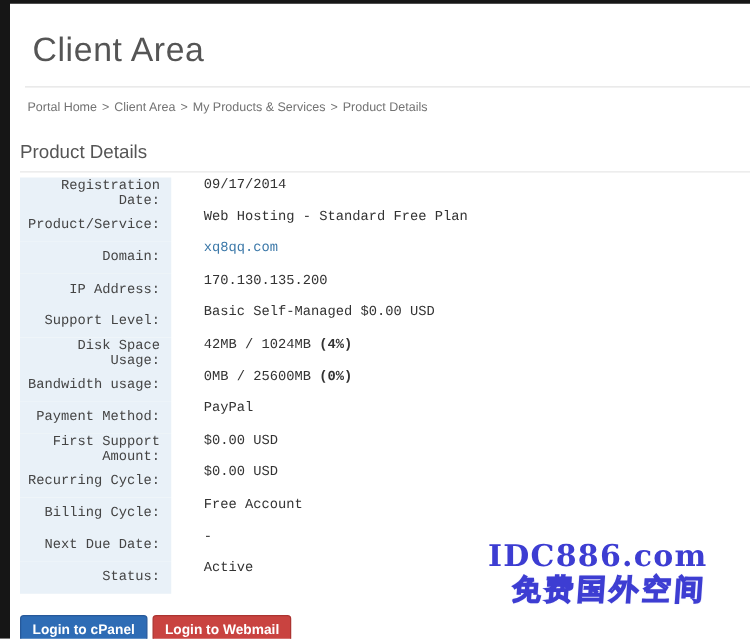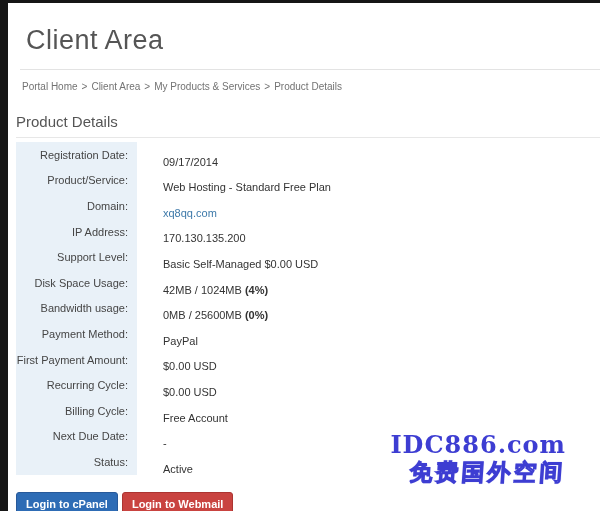--- a/index.html
+++ b/index.html
@@ -48,21 +48,21 @@
   .section-title {
     margin: 21px 0 0 8px;
     padding: 0 0 7px 0;
     font-size: 15px;
     font-weight: 400;
     color: #555555;
     border-bottom: 1px solid #e7e7e7;
   }
 
   .details-table { margin: 4px 0 0 8px; width: 584px; }
-  .detail-row { display: flex; height: 25.6px; align-items: flex-end; }
+  .detail-row { display: flex; height: 25.6px; align-items: flex-start; font-family: Liberation Mono, monospace; }
   .detail-label {
     width: 121px;
     background: #e9f1f8;
     text-align: right;
     padding-right: 9px;
     font-size: 11px;
     color: #454545;
     height: 100%;
     display: flex; align-items: center; justify-content: flex-end;
   }
@@ -170,21 +170,21 @@
       <div class="detail-label">Bandwidth usage:</div>
       <div class="detail-value"><span>0MB / 25600MB </span><b>(0%)</b></div>
     </div>
 
     <div class="detail-row">
       <div class="detail-label">Payment Method:</div>
       <div class="detail-value"><span>PayPal</span></div>
     </div>
 
     <div class="detail-row">
-      <div class="detail-label">First Payment Amount:</div>
+      <div class="detail-label">First Support Amount:</div>
       <div class="detail-value"><span>$0.00 USD</span></div>
     </div>
 
     <div class="detail-row">
       <div class="detail-label">Recurring Cycle:</div>
       <div class="detail-value"><span>$0.00 USD</span></div>
     </div>
 
     <div class="detail-row">
       <div class="detail-label">Billing Cycle:</div>

